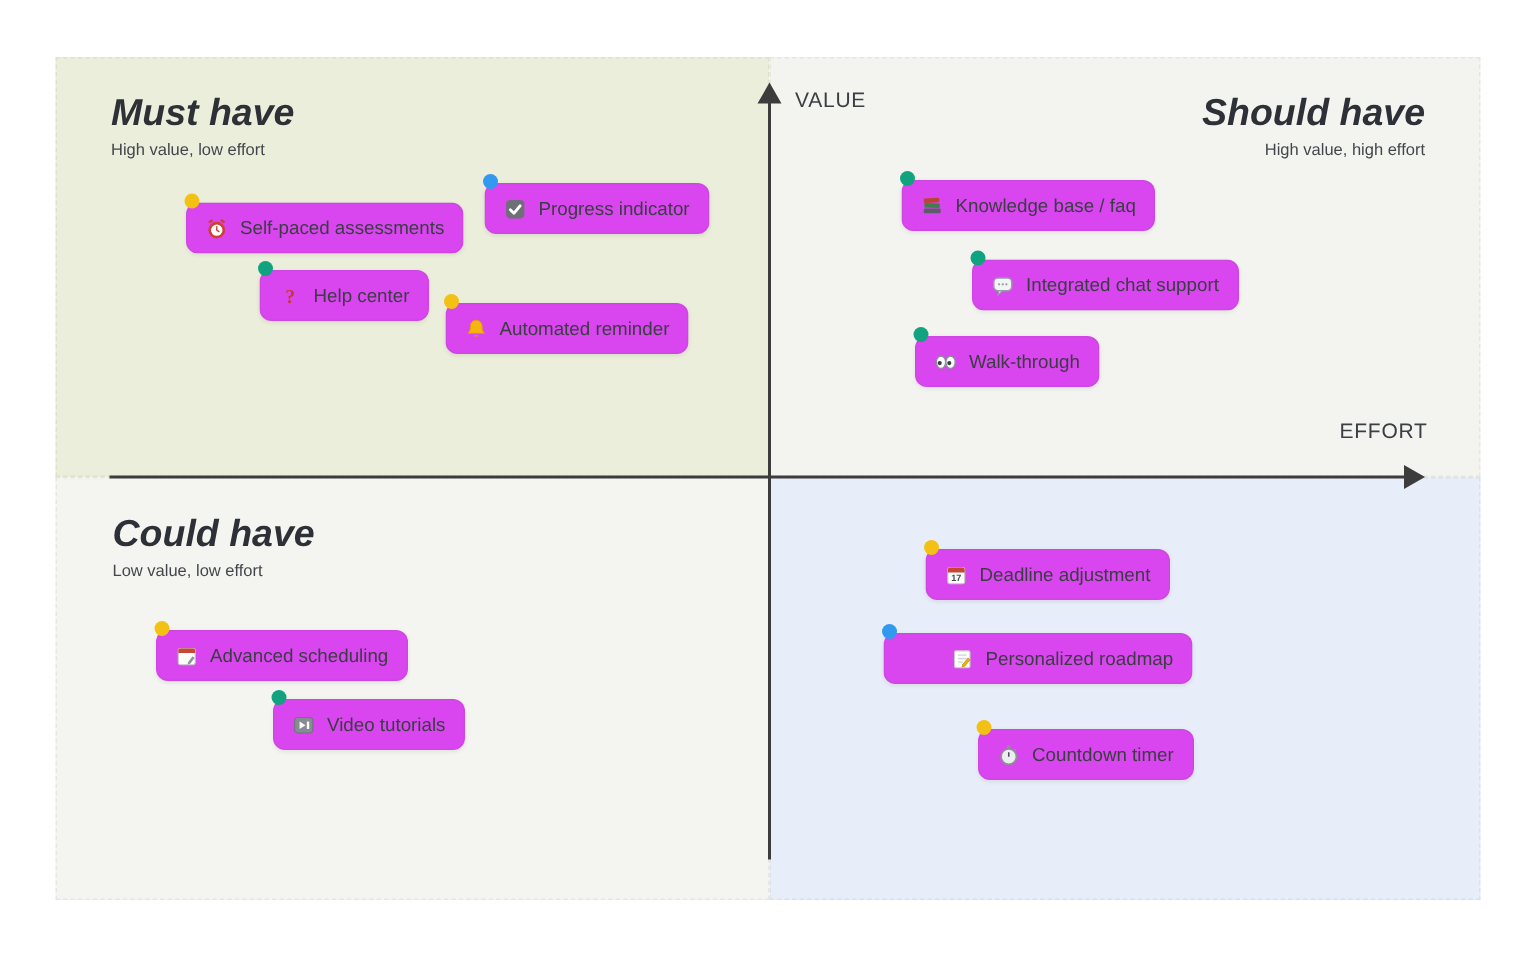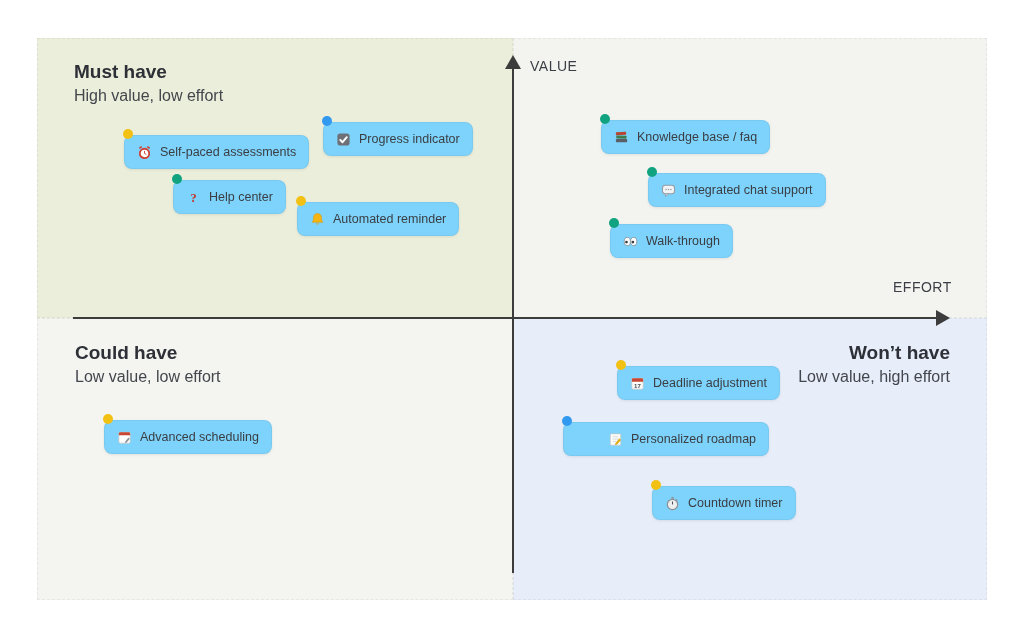--- a/index.html
+++ b/index.html
@@ -30,27 +30,27 @@
   .axis-label { position:absolute; font-size:14px; color:#3b3e44; letter-spacing:0.5px; }
   .value-label  { left:530px; top:58px; }
   .effort-label { left:893px; top:279px; }
 
   
   .qhdr { position:absolute; }
   .hdr-must   { left:74px;  top:62px; }
   .hdr-should { right:74px; top:62px; text-align:right; }
   .hdr-could  { left:75px;  top:343px; }
   .hdr-wont   { right:74px; top:343px; text-align:right; }
-  .q-title { font-size:19px; font-weight:700; color:#2d3036; line-height:1.1; }
-  .q-sub   { font-size:16px; color:#43464c; margin-top:4px; }
+  .q-title { font-size:25px; font-weight:700; color:#2d3036; line-height:1.1;font-style:italic; }
+  .q-sub   { font-size:11px; color:#43464c; margin-top:4px; }
 
   
   .card {
     position:absolute; display:inline-flex; align-items:center; gap:8px;
-    height:32px; padding:0 12px; background:#7dd3fc;
+    height:32px; padding:0 12px; background:#d946ef;
     border:1px solid rgba(60,60,60,0.06); border-radius:8px;
     box-shadow:0 1px 3px rgba(0,0,0,0.08);
     font-size:12.5px; color:#3a3d42; white-space:nowrap; cursor:pointer;
   }
   .dot {
     position:absolute; left:-2px; top:-7px; width:10px; height:10px;
     border-radius:50%;
   }
   .ic { display:inline-flex; width:15px; height:15px; }
   .ic svg { width:15px; height:15px; }
@@ -59,21 +59,21 @@
   .pos-m2 { left:323px; top:122px; }
   .pos-m3 { left:173px; top:180px; }
   .pos-m4 { left:297px; top:202px;text-align:right; }
   .pos-s1 { left:601px; top:120px; }
   .pos-s2 { left:648px; top:173px; }
   .pos-s3 { left:610px; top:224px; }
   .pos-c1 { left:104px; top:420px;justify-content:space-between; }
   .pos-c2 { left:182px; top:466px; }
   .pos-c3 { left:141px; top:521px; }
   .pos-w1 { left:617px; top:366px; }
-  .pos-w2 { left:563px; top:422px;padding-left:44px; }
+  .pos-w2 { left:589px; top:422px;padding-left:44px; }
   .pos-w3 { left:652px; top:486px; }
 </style>
 </head>
 <body>
 
 <div class="stage">
 
   <div class="quad quad-must" style="background-color: rgb(235, 238, 218);"></div>
   <div class="quad quad-should" style="background-color: rgb(243, 244, 240);"></div>
   <div class="quad quad-could" style="background-color: rgb(244, 245, 241);"></div>
@@ -83,27 +83,27 @@
   <div class="axis-h" style="background-color: rgb(60, 60, 60);"></div>
   <div class="arrow-up"></div>
   <div class="arrow-right"></div>
   <div class="axis-label value-label">VALUE</div>
   <div class="axis-label effort-label">EFFORT</div>
 
   <div class="qhdr hdr-must">
     <div class="q-title">Must have</div>
     <div class="q-sub">High value, low effort</div>
   </div>
+  <div class="qhdr hdr-should">
+    <div class="q-title">Should have</div>
+    <div class="q-sub">High value, high effort</div>
+  </div>
   <div class="qhdr hdr-could">
     <div class="q-title">Could have</div>
     <div class="q-sub">Low value, low effort</div>
-  </div>
-  <div class="qhdr hdr-wont">
-    <div class="q-title">Won’t have</div>
-    <div class="q-sub">Low value, high effort</div>
   </div>
 
   <div class="card pos-m1">
     <span class="dot" style="background-color: rgb(242, 193, 20);"></span>
     <span class="ic">
         <svg viewBox="0 0 16 16">
           <path d="M2.5 3.6 5 1.8" stroke="#cf3f33" stroke-width="1.8" fill="none"></path>
           <path d="M13.5 3.6 11 1.8" stroke="#cf3f33" stroke-width="1.8" fill="none"></path>
           <circle cx="8" cy="9" r="5" fill="#fff" stroke="#cf3f33" stroke-width="1.9"></circle>
           <path d="M8 6.3V9l1.9 1.2" stroke="#cf3f33" stroke-width="1" fill="none"></path>
@@ -182,20 +182,31 @@
     <span class="dot" style="background-color: rgb(242, 193, 20);"></span>
     <span class="ic">
         <svg viewBox="0 0 16 16">
           <rect x="2" y="2.5" width="12" height="11.5" rx="1.5" fill="#fdfdfb" stroke="#c9c9c4" stroke-width="0.8"></rect>
           <path d="M2 4a1.5 1.5 0 0 1 1.5-1.5h9A1.5 1.5 0 0 1 14 4v1.6H2z" fill="#c74634"></path>
           <path d="M13.6 9.3 10.4 13.3l-1.8.5.4-1.8 3.2-4z" fill="#8d939b"></path>
         </svg>
       </span>
     <span>Advanced scheduling</span>
   </div>
+  <div class="card pos-c2">
+    <span class="dot" style="background-color: rgb(17, 163, 127);"></span>
+    <span class="ic">
+        <svg viewBox="0 0 16 16">
+          <rect x="1.5" y="2.5" width="13" height="11" rx="2.5" fill="#878c94" stroke="#6f747c" stroke-width="0.8"></rect>
+          <path d="M5 5.4v5.2l4.2-2.6z" fill="#fff"></path>
+          <rect x="10.2" y="5.4" width="1.7" height="5.2" fill="#fff"></rect>
+        </svg>
+      </span>
+    <span>Video tutorials</span>
+  </div>
 
   <div class="card pos-w1">
     <span class="dot" style="background-color: rgb(242, 193, 20);"></span>
     <span class="ic">
         <svg viewBox="0 0 16 16">
           <rect x="2" y="2.5" width="12" height="11.5" rx="1.5" fill="#fdfdfb" stroke="#c9c9c4" stroke-width="0.8"></rect>
           <path d="M2 4a1.5 1.5 0 0 1 1.5-1.5h9A1.5 1.5 0 0 1 14 4v2H2z" fill="#c74634"></path>
           <text x="8" y="12.4" text-anchor="middle" font-size="6.5" font-weight="bold" fill="#4a4d52" font-family="Liberation Sans, sans-serif">17</text>
         </svg>
       </span>

